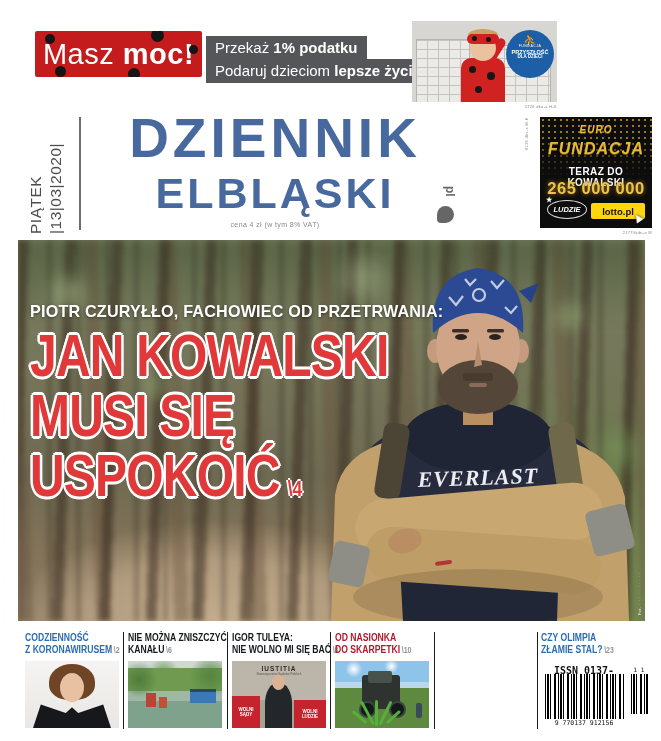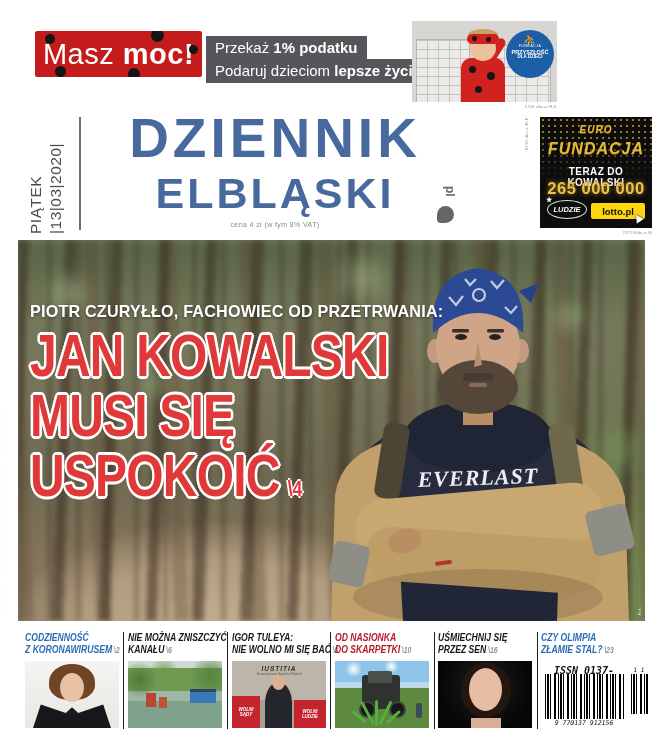--- a/index.html
+++ b/index.html
@@ -100,21 +100,21 @@
          text-shadow:3px 0 0 #fff,-3px 0 0 #fff,0 3px 0 #fff,0 -3px 0 #fff,
                      2px 2px 0 #fff,-2px 2px 0 #fff,2px -2px 0 #fff,-2px -2px 0 #fff;}
   .href{font-size:22px;letter-spacing:0;margin-left:10px;
         text-shadow:2px 0 0 #fff,-2px 0 0 #fff,0 2px 0 #fff,0 -2px 0 #fff;}
   .hero-credit{right:3px;bottom:6px;writing-mode:vertical-rl;transform:rotate(180deg);
                font-size:4px;color:rgba(255,255,255,.9);letter-spacing:.5px;}
   .spine{left:3px;top:246px;height:372px;writing-mode:vertical-rl;transform:rotate(180deg);
          font-size:3.5px;color:#a6a6a6;letter-spacing:1px;overflow:hidden;}
 
   
-  .tz{top:632px;width:94px;font-style:italic;}
+  .tz{top:632px;width:94px;}
   .tz-title{font-size:10.5px;line-height:11.5px;font-weight:bold;transform:scaleX(.82);
             transform-origin:left top;white-space:nowrap;}
   .c-blue{color:#2a6db3;}.c-dark{color:#15181c;}.c-red{color:#b5182b;}
   .tz-ref{font-size:8.5px;color:#8f9498;margin-left:2px;}
   .tz-photo{position:absolute;top:29px;left:0;width:94px;height:67px;overflow:hidden;}
   .tz-div{top:632px;width:1px;height:97px;background:#1c1c1c;}
 
   
   .ph-woman1{background:linear-gradient(#f5f4f2,#e9e7e4);}
   .ph-woman1 .hair{position:absolute;left:24px;top:3px;width:46px;height:36px;border-radius:50% 50% 42% 42%;background:#6f4526;}
@@ -347,31 +347,20 @@
       <div class="frond" style="left:31px;transform:rotate(-28deg)"></div>
       <div class="frond" style="left:49px;transform:rotate(26deg)"></div>
       <div class="frond" style="left:23px;height:18px;transform:rotate(-50deg)"></div>
       <div class="frond" style="left:57px;height:18px;transform:rotate(48deg)"></div>
       <div class="person"></div>
     </div>
   </div>
 
   <div class="abs tz-div" style="left:434px"></div>
 
-  <div class="abs tz" style="left:438px">
-    <div class="tz-title c-dark">
-      <div>UŚMIECHNIJ SIĘ</div>
-      <div><span>PRZEZ SEN</span><span class="tz-ref">\16</span></div>
-    </div>
-    <div class="tz-photo ph-woman2">
-      <div class="hair"></div>
-      <div class="face"></div>
-      <div class="chest"></div>
-    </div>
-  </div>
 
   <div class="abs tz-div" style="left:537px"></div>
 
   <div class="abs tz" style="left:541px;width:109px">
     <div class="tz-title c-blue">
       <div>CZY OLIMPIA</div>
       <div><span>ZŁAMIE STAL?</span><span class="tz-ref">\23</span></div>
     </div>
     <div class="issn">ISSN 0137-9127</div>
     <div class="bars" style="left:4px;top:42px;width:80px;height:45px"></div>

